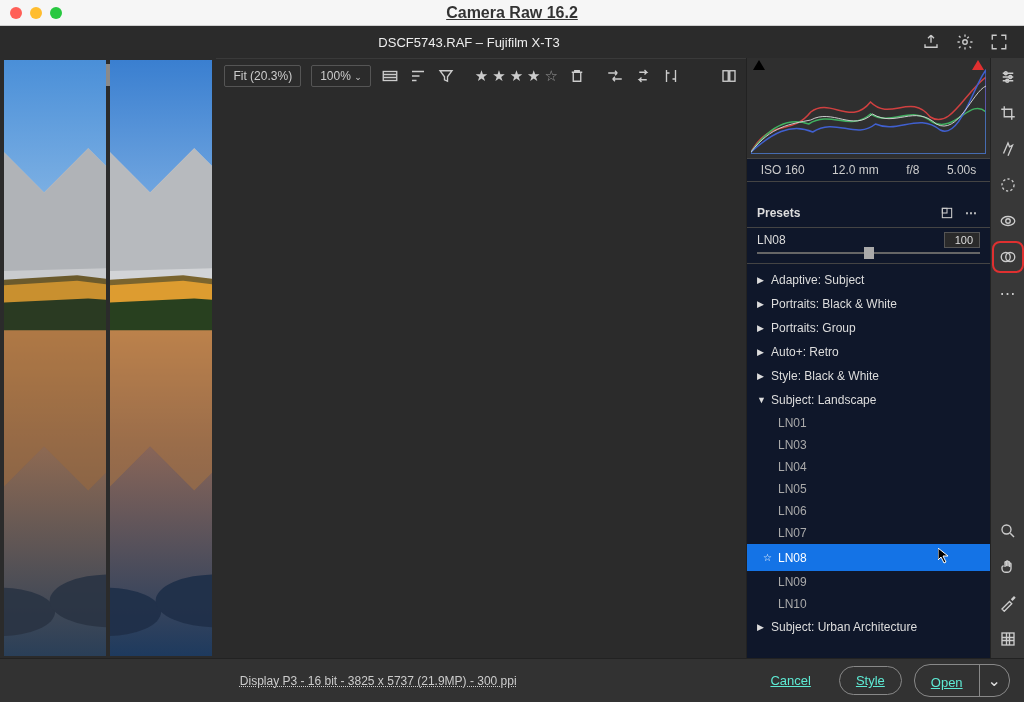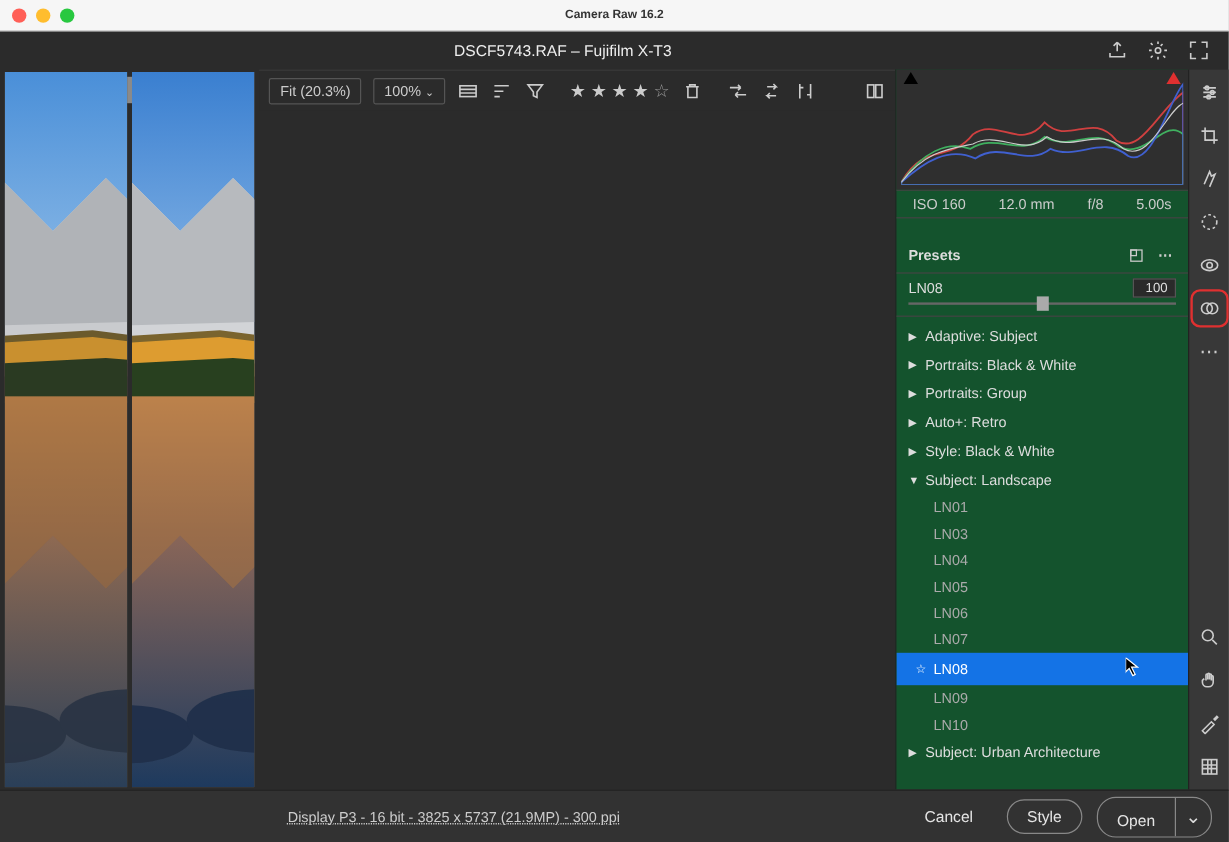--- a/index.html
+++ b/index.html
@@ -3,21 +3,21 @@
 <meta charset="utf-8">
 <style>
   * { margin: 0; padding: 0; box-sizing: border-box; font-family: -apple-system, "Segoe UI", sans-serif; }
   body { width: 1024px; height: 702px; background: #f0f0f0; display: flex; flex-direction: column; overflow: hidden; }
 
   
   .titlebar { height: 26px; background: #f6f6f6; display: flex; align-items: center; padding: 0 10px; border-bottom: 1px solid #d0d0d0; position: relative; }
   .traffic { display: flex; gap: 8px; }
   .dot { width: 12px; height: 12px; border-radius: 50%; }
   .dot.r { background: #ff5f57; } .dot.y { background: #ffbd2e; } .dot.g { background: #28c840; }
-  .titlebar .title { position: absolute; left: 0; right: 0; text-align: center; font-size: 10px; font-weight: 600; color: #333; }
+  .titlebar .title { position: absolute; left: 0; right: 0; text-align: center; font-size: 16px; font-weight: 600; color: #333; text-decoration: underline; }
 
   .app { flex: 1; display: flex; flex-direction: column; background: #2b2b2b; color: #ddd; }
   .app-header { height: 32px; display: flex; align-items: center; padding: 0 16px; }
   .app-header .filename { flex: 1; text-align: center; font-size: 13px; color: #eee; }
   .hdr-icons { display: flex; gap: 16px; align-items: center; }
   .icon-btn { width: 18px; height: 18px; display: flex; align-items: center; justify-content: center; color: #ccc; cursor: pointer; }
   .icon-btn svg, .tool svg { width: 18px; height: 18px; fill: none; stroke: #ccc; stroke-width: 1.8; }
 
   .main { flex: 1; display: flex; min-height: 0; }
   .canvas-area { flex: 1; display: flex; min-width: 0; }
@@ -30,21 +30,21 @@
   .ba.after { background: #5a5a5a; }
 
   .bottom-bar { height: 34px; background: #2b2b2b; border-top: 1px solid #3a3a3a; display: flex; align-items: center; padding: 0 8px; gap: 10px; color: #ccc; font-size: 12px;}
   .zoom-box { border: 1px solid #555; padding: 3px 8px; border-radius: 2px; }
   .bb-group { display: flex; gap: 10px; align-items: center; }
   .stars { display: flex; gap: 4px; }
   .star { color: #999; font-size: 15px; }
   .star.on { color: #ccc; }
   .spacer { flex: 1; }
 
-  .panel { width: 244px; background: #14532d; display: flex; flex-direction: column; border-left: 1px solid #222; font-size: 12px;}
+  .panel { width: 244px; background: #0f172a; display: flex; flex-direction: column; border-left: 1px solid #222; font-size: 12px;}
   .histo { height: 100px; background: #2f2f2f; padding: 4px; position: relative; }
   .tri { position:absolute; top:2px; width:0; height:0; border-left:6px solid transparent; border-right:6px solid transparent; border-bottom:10px solid #000; }
   .tri.l { left:6px; }
   .tri.r { right:6px; border-bottom-color:#e03030; }
   .meta-row { height: 24px; display: flex; align-items: center; justify-content: space-around; color: #ccc; border-top: 1px solid #444; border-bottom: 1px solid #444;}
   .presets-hdr { height: 30px; display: flex; align-items: center; padding: 0 10px; font-weight: 600; border-bottom: 1px solid #444; margin-top: 16px;}
   .presets-hdr .sp { flex:1; }
   .amount-row { height: 36px; padding: 4px 10px; border-bottom: 1px solid #444;}
   .amount-top { display: flex; justify-content: space-between; align-items: center; }
   .amt-val { background: #2a2a2a; border: 1px solid #555; padding: 1px 6px; min-width: 36px; text-align: right; font-size: 11px;}
@@ -64,21 +64,21 @@
   .preset-list::-webkit-scrollbar-thumb { background:#666; border-radius:4px;}
 
   .toolstrip { width: 34px; background: #383838; border-left: 1px solid #222; display:flex; flex-direction:column; align-items:center; padding:8px 0; gap:14px;}
   .tool { width:22px; height:22px; display:flex; align-items:center; justify-content:center; color:#ccc; cursor:pointer; border-radius:3px; position: relative;}
   .tool.hl { outline: 2px solid #e03030; outline-offset: 3px;}
   .tool-gap { flex:1; }
 
   .footer { height: 44px; background: #323232; border-top: 1px solid #222; display:flex; align-items:center; padding:0 14px; gap:12px;}
   .footer .info { color:#ccc; font-size:12px; text-decoration: underline dotted; }
   .footer .sp { flex:1; }
-  .btn { background:transparent; border:none; color:#e5e5e5; font-size:13px; padding:6px 16px; cursor:pointer;}
+  .btn { background:transparent; border:none; color:#5eead4; font-size:13px; padding:6px 16px; cursor:pointer;text-decoration:underline;}
   .btn.pill { border:1px solid #888; border-radius: 16px;}
   .btn-split { display:flex; align-items:flex-end; border:1px solid #888; border-radius:16px; overflow:hidden;}
   .btn-split .btn { border:none; border-radius:0;}
   .btn-split .drop { border-left:1px solid #888; padding:6px 8px; cursor:pointer; color:#ddd;}
 </style>
 </head>
 <body>
 
 <div class="titlebar">
   <div class="traffic">

